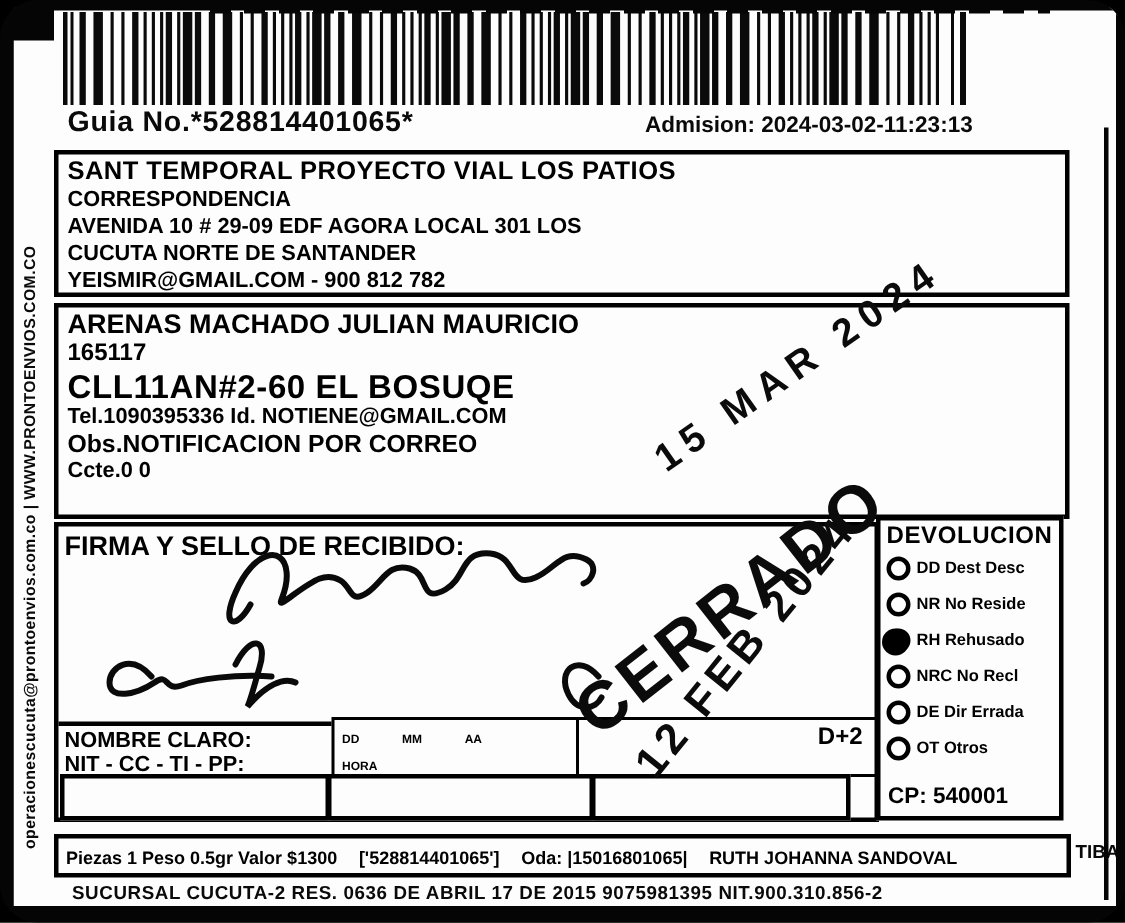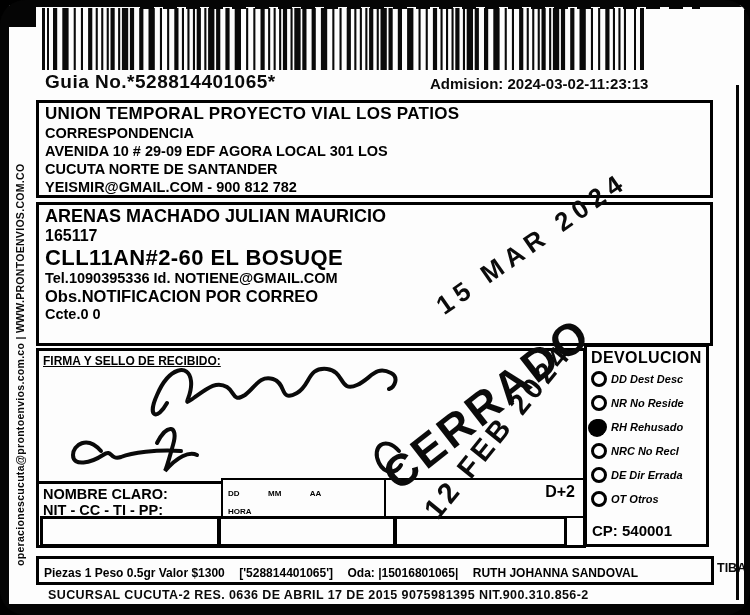--- a/index.html
+++ b/index.html
@@ -27,36 +27,36 @@
   .rc-name{font-size:18px;font-weight:800;}
   .rc-code{font-size:16px;font-weight:700;line-height:18px;}
   .rc-addr{font-size:22px;font-weight:800;letter-spacing:.4px;line-height:25px;}
   .rc-tel{font-size:14.5px;font-weight:800;line-height:17px;}
   .rc-obs{font-size:16.5px;font-weight:800;line-height:19px;}
   .rc-ccte{font-size:14.5px;font-weight:800;line-height:17px;}
   .rc-city{position:absolute;left:348px;top:110px;font-size:16px;font-weight:800;letter-spacing:1px;}
 
   
   .firma{left:36px;top:348px;width:550px;height:200px;}
-  .firma-label{position:absolute;left:4px;top:3px;font-size:12px;font-weight:800;text-decoration:underline;}
+  .firma-label{position:absolute;left:4px;top:3px;font-size:18px;font-weight:800;}
   .cell-nombre{position:absolute;left:0px;top:130px;width:222px;height:38px;border-top:3px solid #000;
                padding:2px 4px;box-sizing:border-box;}
   .cell-nombre div{font-size:14.5px;font-weight:800;line-height:16px;}
   .cell-date{left:221px;top:478px;width:166px;height:40px;padding:2px 5px;}
   .cell-date span{font-size:8px;font-weight:800;margin-right:24px;}
   .cell-d2{left:384px;top:478px;width:201px;height:40px;text-align:right;padding:3px 8px;}
   .cell-d2 span{font-size:16px;font-weight:800;}
   .empty1{left:40px;top:516px;width:180px;height:31px;}
   .empty2{left:218px;top:516px;width:178px;height:31px;}
   .empty3{left:394px;top:516px;width:173px;height:31px;}
 
   
   .devo{left:584px;top:344px;width:125px;height:203px;padding:2px 4px;}
   .devo-title{font-size:16px;font-weight:800;letter-spacing:.4px;}
-  .devo-row{display:flex;align-items:center;height:24px;font-style:italic;}
+  .devo-row{display:flex;align-items:center;height:24px;}
   .radio{width:10px;height:10px;border:3px solid #000;border-radius:50%;margin-right:4px;flex:0 0 auto;}
   .radio.checked{background:#000;box-shadow:-2px 1px 0 1px #000;}
   .devo-row span{font-size:11px;font-weight:800;white-space:nowrap;}
   .devo-cp{position:absolute;left:5px;bottom:5px;font-size:15px;font-weight:700;}
 
   
   .strip{left:36px;top:556px;width:678px;height:29px;padding:4px 5px;white-space:nowrap;overflow:hidden;}
   .strip span{font-size:12px;font-weight:700;margin-right:10px;}
   .tiba{left:717px;top:561px;font-size:12.5px;font-weight:800;}
   .sucursal{left:48px;top:588px;font-size:12.5px;font-weight:800;letter-spacing:.4px;white-space:nowrap;}
@@ -174,21 +174,21 @@
         <rect x="581.9000000000002" y="0" width="2.1" height="62" fill="#0a0a0a"></rect>
         <rect x="592" y="0" width="2" height="62" fill="#0a0a0a"></rect>
         <rect x="598" y="0" width="4" height="62" fill="#0a0a0a"></rect>
       </svg>
   </div>
 
   <div class="abs guia ink">Guia No.*528814401065*</div>
   <div class="abs admision ink">Admision: 2024-03-02-11:23:13</div>
 
   <div class="box sender">
-    <div class="l1">UNION TEMPORAL PROYECTO VIAL LOS PATIOS</div>
+    <div class="l1">SANT TEMPORAL PROYECTO VIAL LOS PATIOS</div>
     <div class="ln">CORRESPONDENCIA</div>
     <div class="ln">AVENIDA 10 # 29-09 EDF AGORA LOCAL 301 LOS</div>
     <div class="ln">CUCUTA NORTE DE SANTANDER</div>
     <div class="ln">YEISMIR@GMAIL.COM - 900 812 782</div>
   </div>
 
   <div class="box recipient">
     <div class="rc-name">ARENAS MACHADO JULIAN MAURICIO</div>
     <div class="rc-code">165117</div>
     <div class="rc-addr">CLL11AN#2-60 EL BOSUQE</div>

